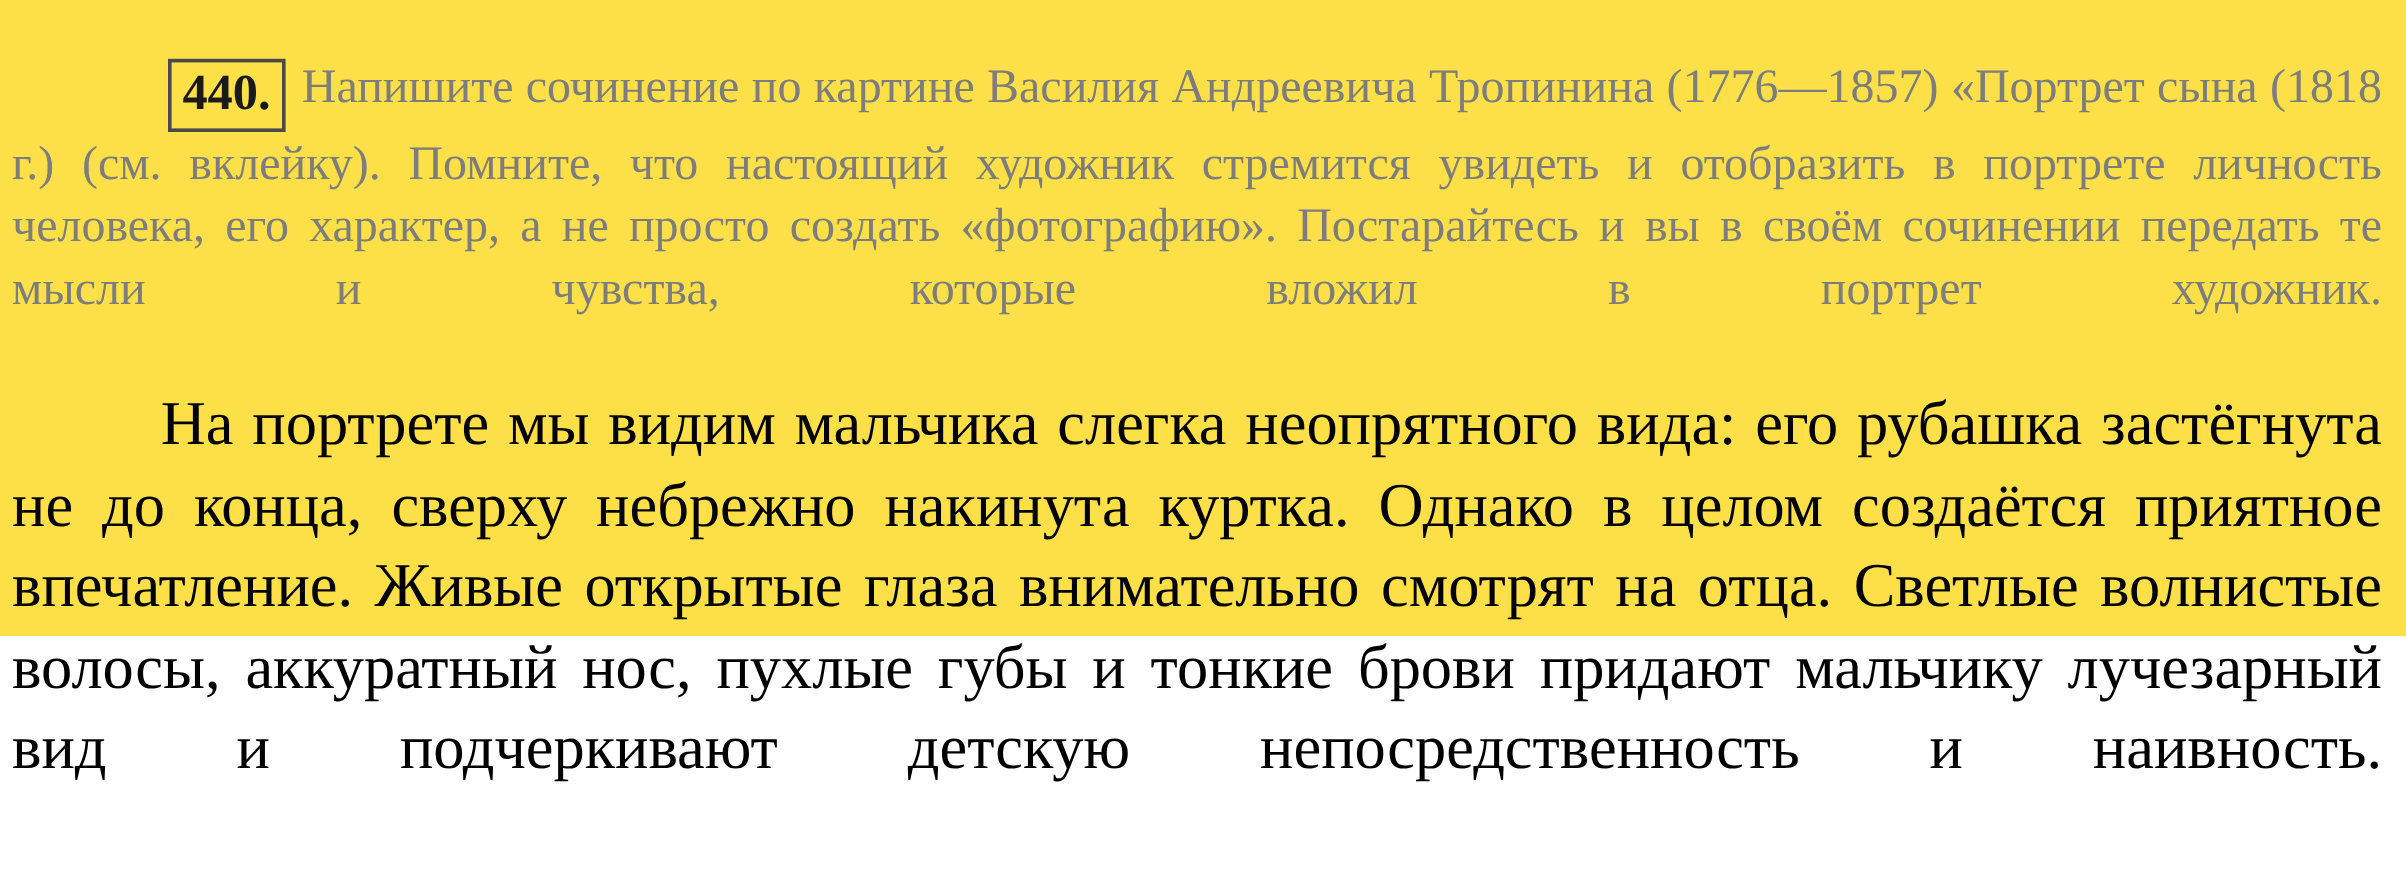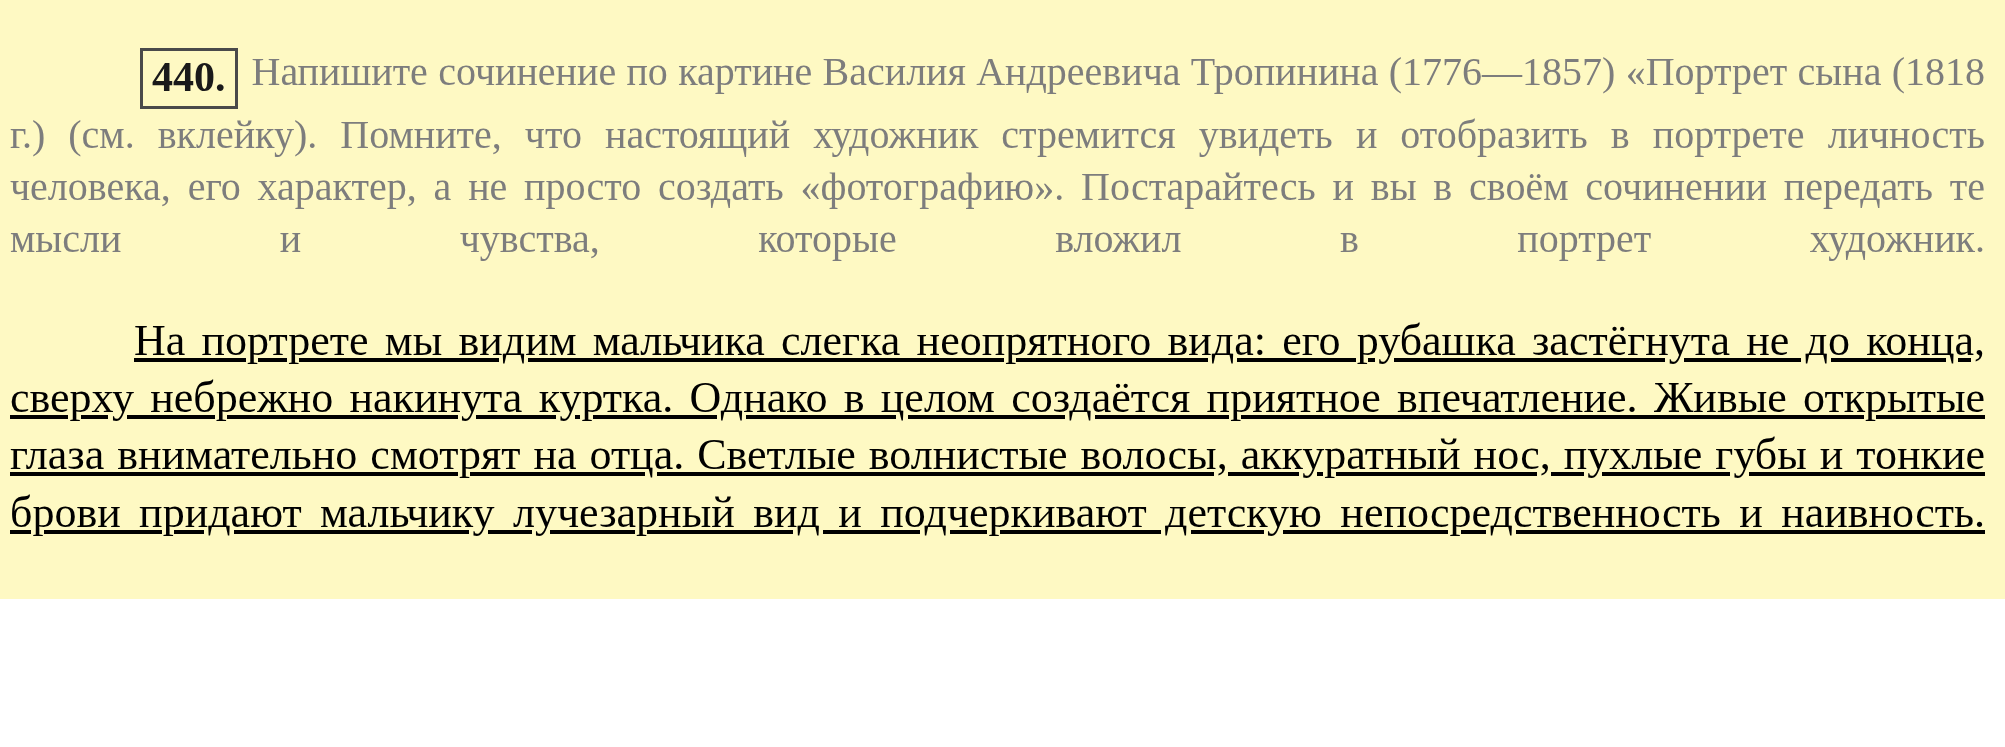--- a/index.html
+++ b/index.html
@@ -9,22 +9,22 @@
   }
   body {
     width: 2005px;
     height: 747px;
     font-family: "Liberation Serif", serif;
     overflow: hidden;
   }
   .page {
     position: relative;
     width: 2005px;
-    height: 599px;
-    background: #fef9c3;
+    height: 530px;
+    background: #fde047;
     box-sizing: border-box;
     padding: 0;
   }
   .exercise-block {
     position: absolute;
     left: 10px;
     top: 6px;
     width: 1975px;
   }
   .task-text {
@@ -50,26 +50,25 @@
     font-family: "Liberation Serif", serif;
   }
   .answer-block {
     position: absolute;
     left: 10px;
     top: 268px;
     width: 1975px;
   }
   .answer-text {
     color: #000000;
-    font-size: 44px;
+    font-size: 52px;
     line-height: 1.30;
     text-align: justify;
     text-indent: 124px;
     font-family: "Liberation Serif", serif;
-    text-decoration: underline;
   }
   
   .task-text::after,
   .answer-text::after {
     content: "";
     display: inline-block;
     width: 100%;
   }
 </style>
 </head>

